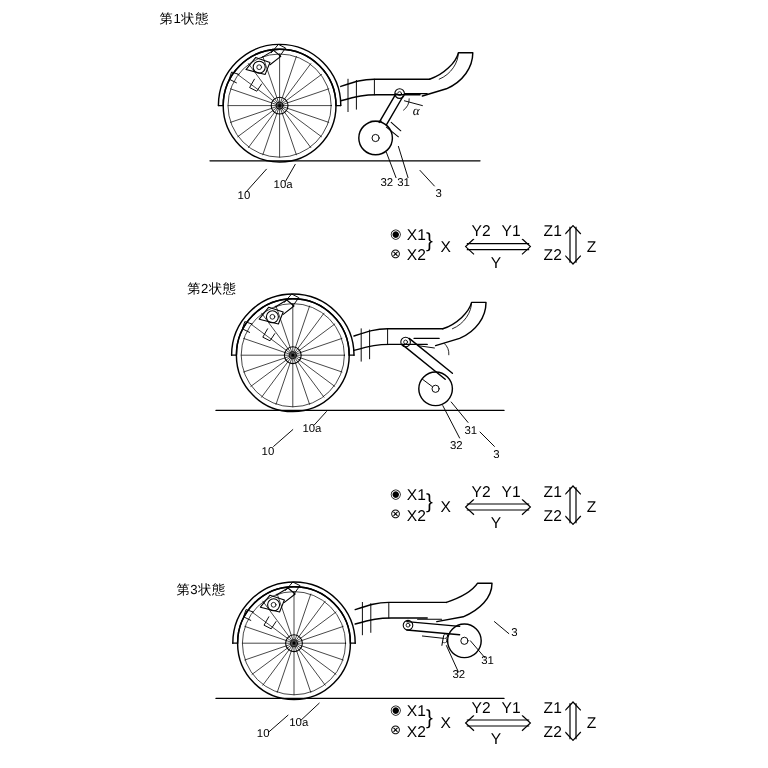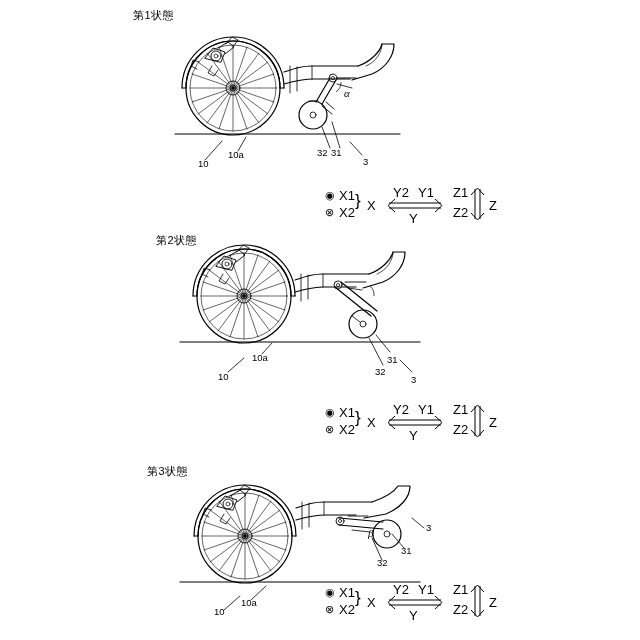--- a/index.html
+++ b/index.html
@@ -325,21 +325,21 @@
             <path d="M0 8 L6.5 1 L13 8"></path>
             <path d="M0 26 L6.5 33 L13 26"></path>
           </g>
         </svg>
         <span class="ax-txt" style="left:164px; top:13px;">Z</span>
       </div>
     </div>
   </div>
 
   <div class="panel" id="panel-3">
-    <div class="state-label" id="label-3" style="top:4px;">第3状態</div>
+    <div class="state-label" id="label-3" style="top:24px;">第3状態</div>
 
     <svg class="fig-svg" width="640" height="180" viewBox="0 0 640 180">
       <g fill="none" stroke="#000" stroke-width="1" stroke-linecap="round" stroke-linejoin="round">
         <line x1="180" y1="122" x2="420" y2="122" stroke-width="1.1"></line>
 
         <circle cx="245" cy="76" r="47" stroke-width="1.2"></circle>
         <circle cx="245" cy="76" r="43" stroke-width="0.6"></circle>
         <g stroke-width="0.6">
           <line x1="245" y1="76" x2="288" y2="76"></line>
           <line x1="245" y1="76" x2="286" y2="90"></line>

